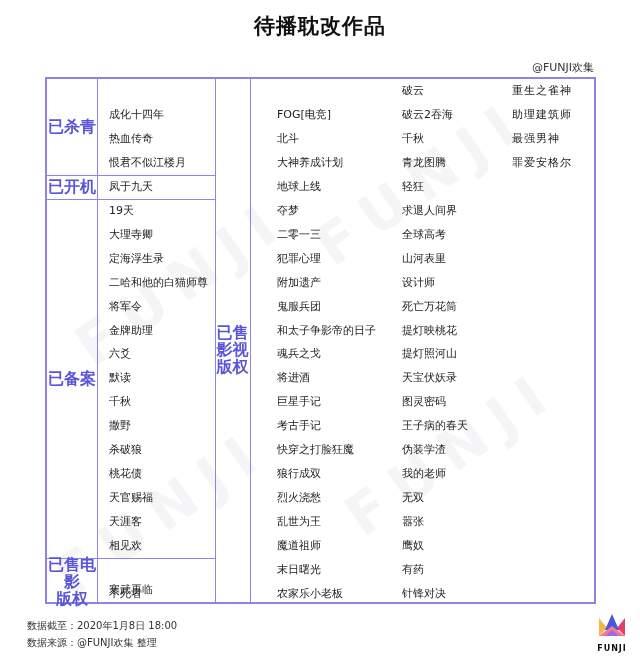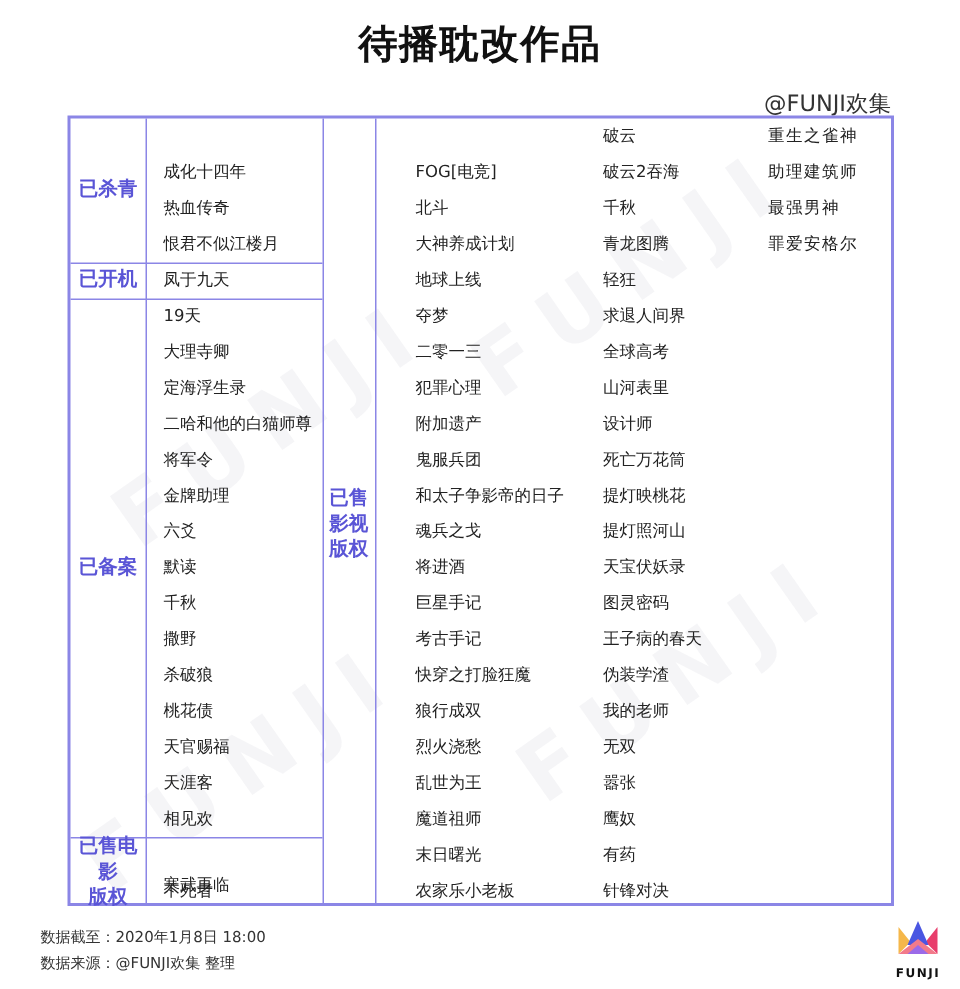--- a/index.html
+++ b/index.html
@@ -1,30 +1,30 @@
 <!DOCTYPE html>
 <html><head>
 <meta charset="utf-8">
 <style>
   html, body { margin: 0; padding: 0; background: #ffffff; }
   body { width: 640px; height: 659px; position: relative; overflow: hidden;
          font-family: "DejaVu Sans", "Liberation Sans", sans-serif; color: #222; }
   .title { position: absolute; top: 12px; left: 0; width: 640px; text-align: center;
-           font-size: 26px; font-weight: bold; color: #111; letter-spacing: 1px; font-family: Liberation Serif, serif; }
-  .credit { position: absolute; top: 60px; right: 46px; font-size: 15px; color: #333; }
+           font-size: 21px; font-weight: bold; color: #111; letter-spacing: 1px; font-family: Liberation Serif, serif; }
+  .credit { position: absolute; top: 60px; right: 46px; font-size: 11px; color: #333; }
   .watermark { position: absolute; left: 0; top: 0; width: 640px; height: 659px;
                pointer-events: none; overflow: hidden; }
   .watermark span { position: absolute; font-size: 56px; font-weight: bold;
                     color: rgba(200,200,210,0.18); letter-spacing: 14px; transform: rotate(-35deg); }
   .tbl { position: absolute; left: 45px; top: 77px; width: 551px; height: 527px;
          border: 2px solid #8b86e6; box-sizing: border-box; }
   .vline { position: absolute; top: 0; bottom: 0; width: 0; border-left: 1.5px solid #8b86e6; }
   .hline { position: absolute; height: 0; border-top: 1.5px solid #8b86e6; }
   .cat { position: absolute; display: flex; align-items: center; justify-content: center;
-         text-align: center; color: #5a55d6; font-size: 13px; font-weight: bold; line-height: 17px; }
+         text-align: center; color: #5a55d6; font-size: 16px; font-weight: bold; line-height: 17px; }
   .cell { position: absolute; font-size: 11px; color: #222; white-space: nowrap; height: 24px;
           line-height: 24px; }
   .cell.c3 { letter-spacing: 1px; }
   .footer { position: absolute; left: 27px; top: 617px; font-size: 10px; color: #333; line-height: 17px; }
   .logo { position: absolute; left: 594px; top: 612px; width: 36px; text-align: center; }
   .logo-text { font-size: 8px; font-weight: bold; letter-spacing: 1px; color: #111; }
 </style>
 </head>
 <body>
 

